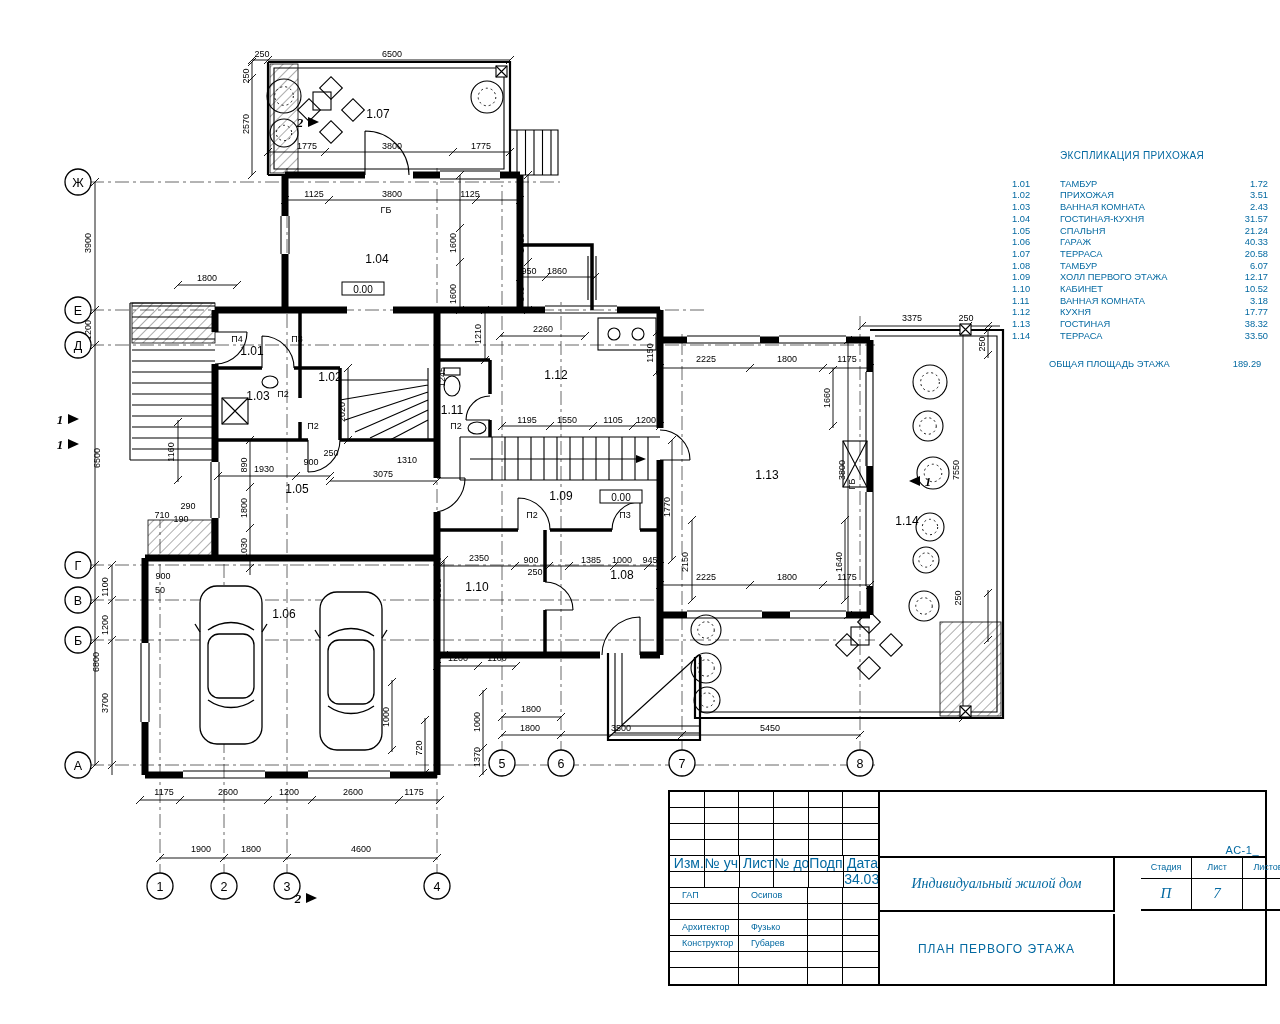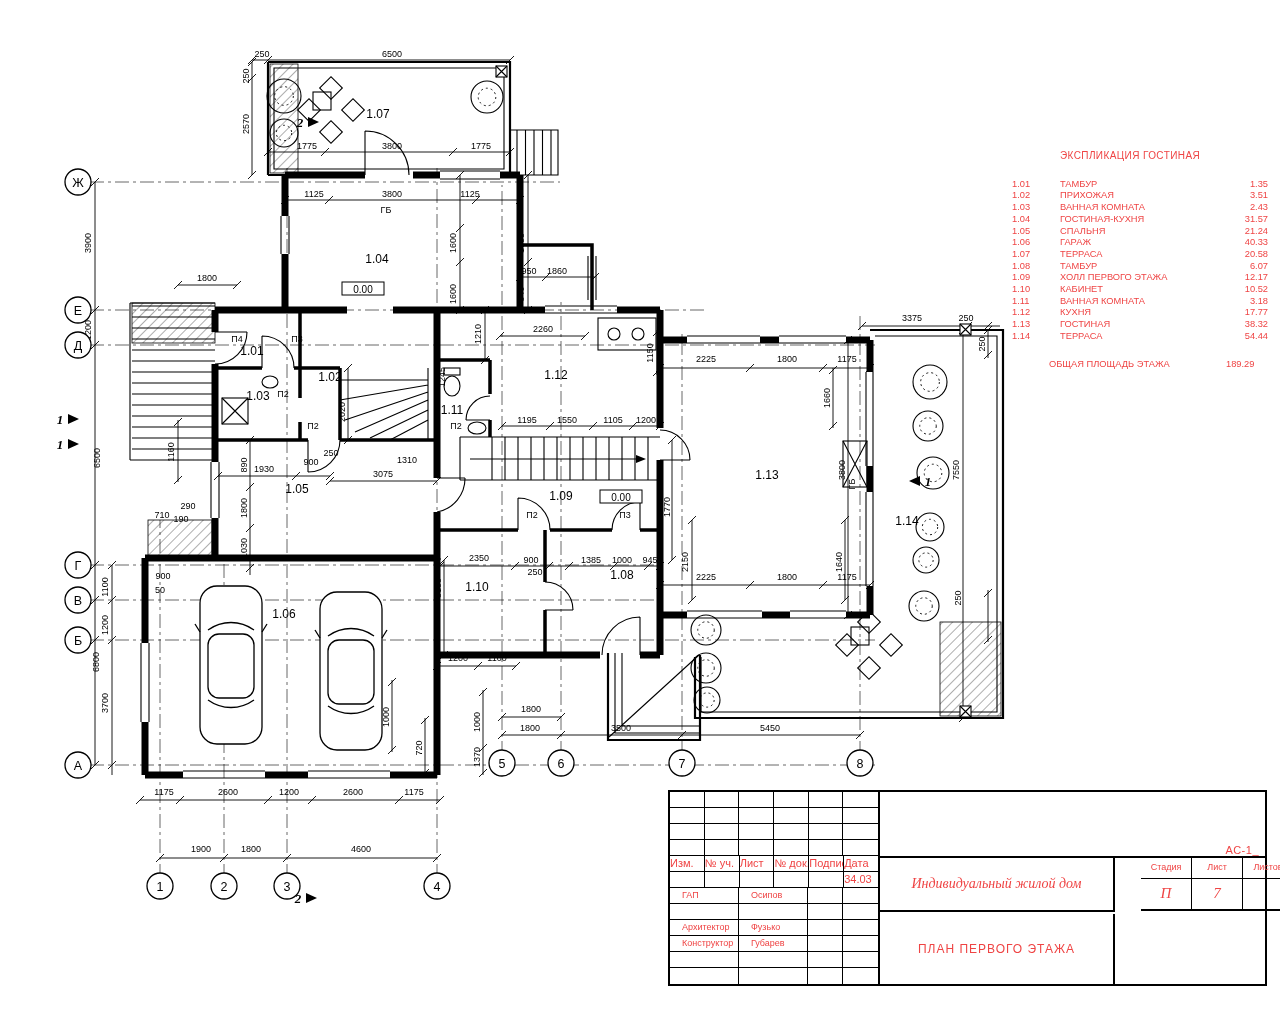--- a/index.html
+++ b/index.html
@@ -1,17 +1,17 @@
 <!DOCTYPE html>
 <html><head>
 <meta charset="utf-8">
 <style>
   html,body{margin:0;padding:0;background:#fff;}
   .page{position:relative;width:1280px;height:1024px;background:#fff;overflow:hidden;
-        font-family:"Liberation Sans",sans-serif;color:#ef4444;}
+        font-family:"Liberation Sans",sans-serif;color:#0369a1;}
   svg text{font-family:"Liberation Sans",sans-serif;fill:#000;}
   
   .w8{stroke:#000;stroke-width:7;fill:none;}
   .w4{stroke:#000;stroke-width:3.5;fill:none;}
   .w2{stroke:#000;stroke-width:2.2;fill:none;}
   .w1{stroke:#000;stroke-width:1.1;fill:none;}
   .dimline{stroke:#000;stroke-width:0.9;fill:none;}
   .axisline{stroke:#000;stroke-width:0.7;fill:none;stroke-dasharray:14 4 3 4;opacity:.85;}
   .tree{stroke:#000;stroke-width:1.1;fill:none;}
   .treeIn{stroke:#000;stroke-width:0.9;fill:none;stroke-dasharray:2 3;}
@@ -25,31 +25,31 @@
   text.sec{font-size:13px;font-weight:bold;font-style:italic;font-family:"Liberation Serif",serif;}
   
   .explication{position:absolute;left:1012px;top:150px;width:256px;font-size:9.3px;line-height:11.7px;}
   .exp-title{margin-left:48px;margin-bottom:17px;font-size:10px;letter-spacing:.4px;}
   .exp-row{display:flex;}
   .exp-num{width:48px;}
   .exp-name{flex:1;}
   .exp-area{width:42px;text-align:right;}
   .exp-total{display:flex;margin-top:16px;}
   .exp-total .exp-tlabel{margin-left:37px;flex:1;}
-  .exp-total .exp-tval{width:42px;text-align:left;}
+  .exp-total .exp-tval{width:42px;text-align:center;}
   
   .titleblock{position:absolute;left:668px;top:790px;width:599px;height:196px;border:2px solid #000;box-sizing:border-box;background:#fff;}
   .tb-left{position:absolute;left:0;top:0;width:210px;height:192px;border-right:2px solid #000;box-sizing:border-box;}
   .tb-minigrid{display:grid;grid-template-columns:repeat(6,1fr);grid-template-rows:repeat(4,16px);height:64px;border-bottom:1px solid #000;box-sizing:border-box;}
   .tb-mc{border-right:1px solid #000;border-bottom:1px solid #000;box-sizing:border-box;}
   .tb-mc:nth-child(6n){border-right:none;}
   .tb-mc:nth-child(n+19){border-bottom:none;}
   .tb-hdr,.tb-row{display:flex;height:16px;border-bottom:1px solid #000;box-sizing:border-box;}
   .tb-row:last-child{border-bottom:none;}
-  .tb-hc{flex:1;border-right:1px solid #000;font-size:11px;text-align:left;line-height:15px;box-sizing:border-box;overflow:hidden;white-space:nowrap;}
+  .tb-hc{flex:1;border-right:1px solid #000;font-size:14px;text-align:right;line-height:15px;box-sizing:border-box;overflow:hidden;white-space:nowrap;}
   .tb-hc:last-child{border-right:none;}
   .tb-rc{border-right:1px solid #000;font-size:9px;line-height:15px;padding-left:12px;box-sizing:border-box;overflow:hidden;white-space:nowrap;}
   .tb-rc:last-child{border-right:none;flex:1;}
   .tb-c70{width:69px;}.tb-c35{width:35px;}
   .tb-right{position:absolute;left:210px;top:0;width:387px;height:192px;}
   .tb-code{position:absolute;right:8px;top:4px;font-size:11px;letter-spacing:.5px;margin-top:48px;}
   .tb-main{position:absolute;left:0;top:64px;width:387px;height:128px;border-top:2px solid #000;box-sizing:border-box;}
   .tb-project{position:absolute;left:0;top:0;width:235px;height:54px;border-right:2px solid #000;border-bottom:2px solid #000;box-sizing:border-box;display:flex;align-items:center;justify-content:center;font-family:"Liberation Serif",serif;font-style:italic;font-size:14px;text-align:center;}
   .tb-sheettitle{position:absolute;left:0;top:56px;width:235px;height:70px;border-right:2px solid #000;box-sizing:border-box;display:flex;align-items:center;justify-content:center;font-size:12px;letter-spacing:1px;}
   .tb-sld{position:absolute;left:235px;top:0;width:152px;height:126px;margin-left:26px;}
@@ -402,26 +402,26 @@
         <text x="928" y="486" text-anchor="middle" class="sec">1</text>
         <polygon points="920,476 909,481 920,486" fill="#000"></polygon>
         <text x="300" y="127" text-anchor="middle" class="sec">2</text>
         <polygon points="308,117 319,122 308,127" fill="#000"></polygon>
         <text x="298" y="903" text-anchor="middle" class="sec">2</text>
         <polygon points="306,893 317,898 306,903" fill="#000"></polygon>
       </g>
   </svg>
 
   <div class="explication">
-    <div class="exp-title">ЭКСПЛИКАЦИЯ ГОСТИНАЯ</div>
+    <div class="exp-title">ЭКСПЛИКАЦИЯ ПРИХОЖАЯ</div>
     <div id="exp-rows">
         <div class="exp-row">
           <span class="exp-num">1.01</span>
           <span class="exp-name">ТАМБУР</span>
-          <span class="exp-area">1.35</span>
+          <span class="exp-area">1.72</span>
         </div>
         <div class="exp-row">
           <span class="exp-num">1.02</span>
           <span class="exp-name">ПРИХОЖАЯ</span>
           <span class="exp-area">3.51</span>
         </div>
         <div class="exp-row">
           <span class="exp-num">1.03</span>
           <span class="exp-name">ВАННАЯ КОМНАТА</span>
           <span class="exp-area">2.43</span>
@@ -472,21 +472,21 @@
           <span class="exp-area">17.77</span>
         </div>
         <div class="exp-row">
           <span class="exp-num">1.13</span>
           <span class="exp-name">ГОСТИНАЯ</span>
           <span class="exp-area">38.32</span>
         </div>
         <div class="exp-row">
           <span class="exp-num">1.14</span>
           <span class="exp-name">ТЕРРАСА</span>
-          <span class="exp-area">54.44</span>
+          <span class="exp-area">33.50</span>
         </div>
       </div>
     <div class="exp-total">
       <span class="exp-tlabel">ОБЩАЯ ПЛОЩАДЬ ЭТАЖА</span>
       <span class="exp-tval">189.29</span>
     </div>
   </div>
 
   <div class="titleblock">
     <div class="tb-left">

